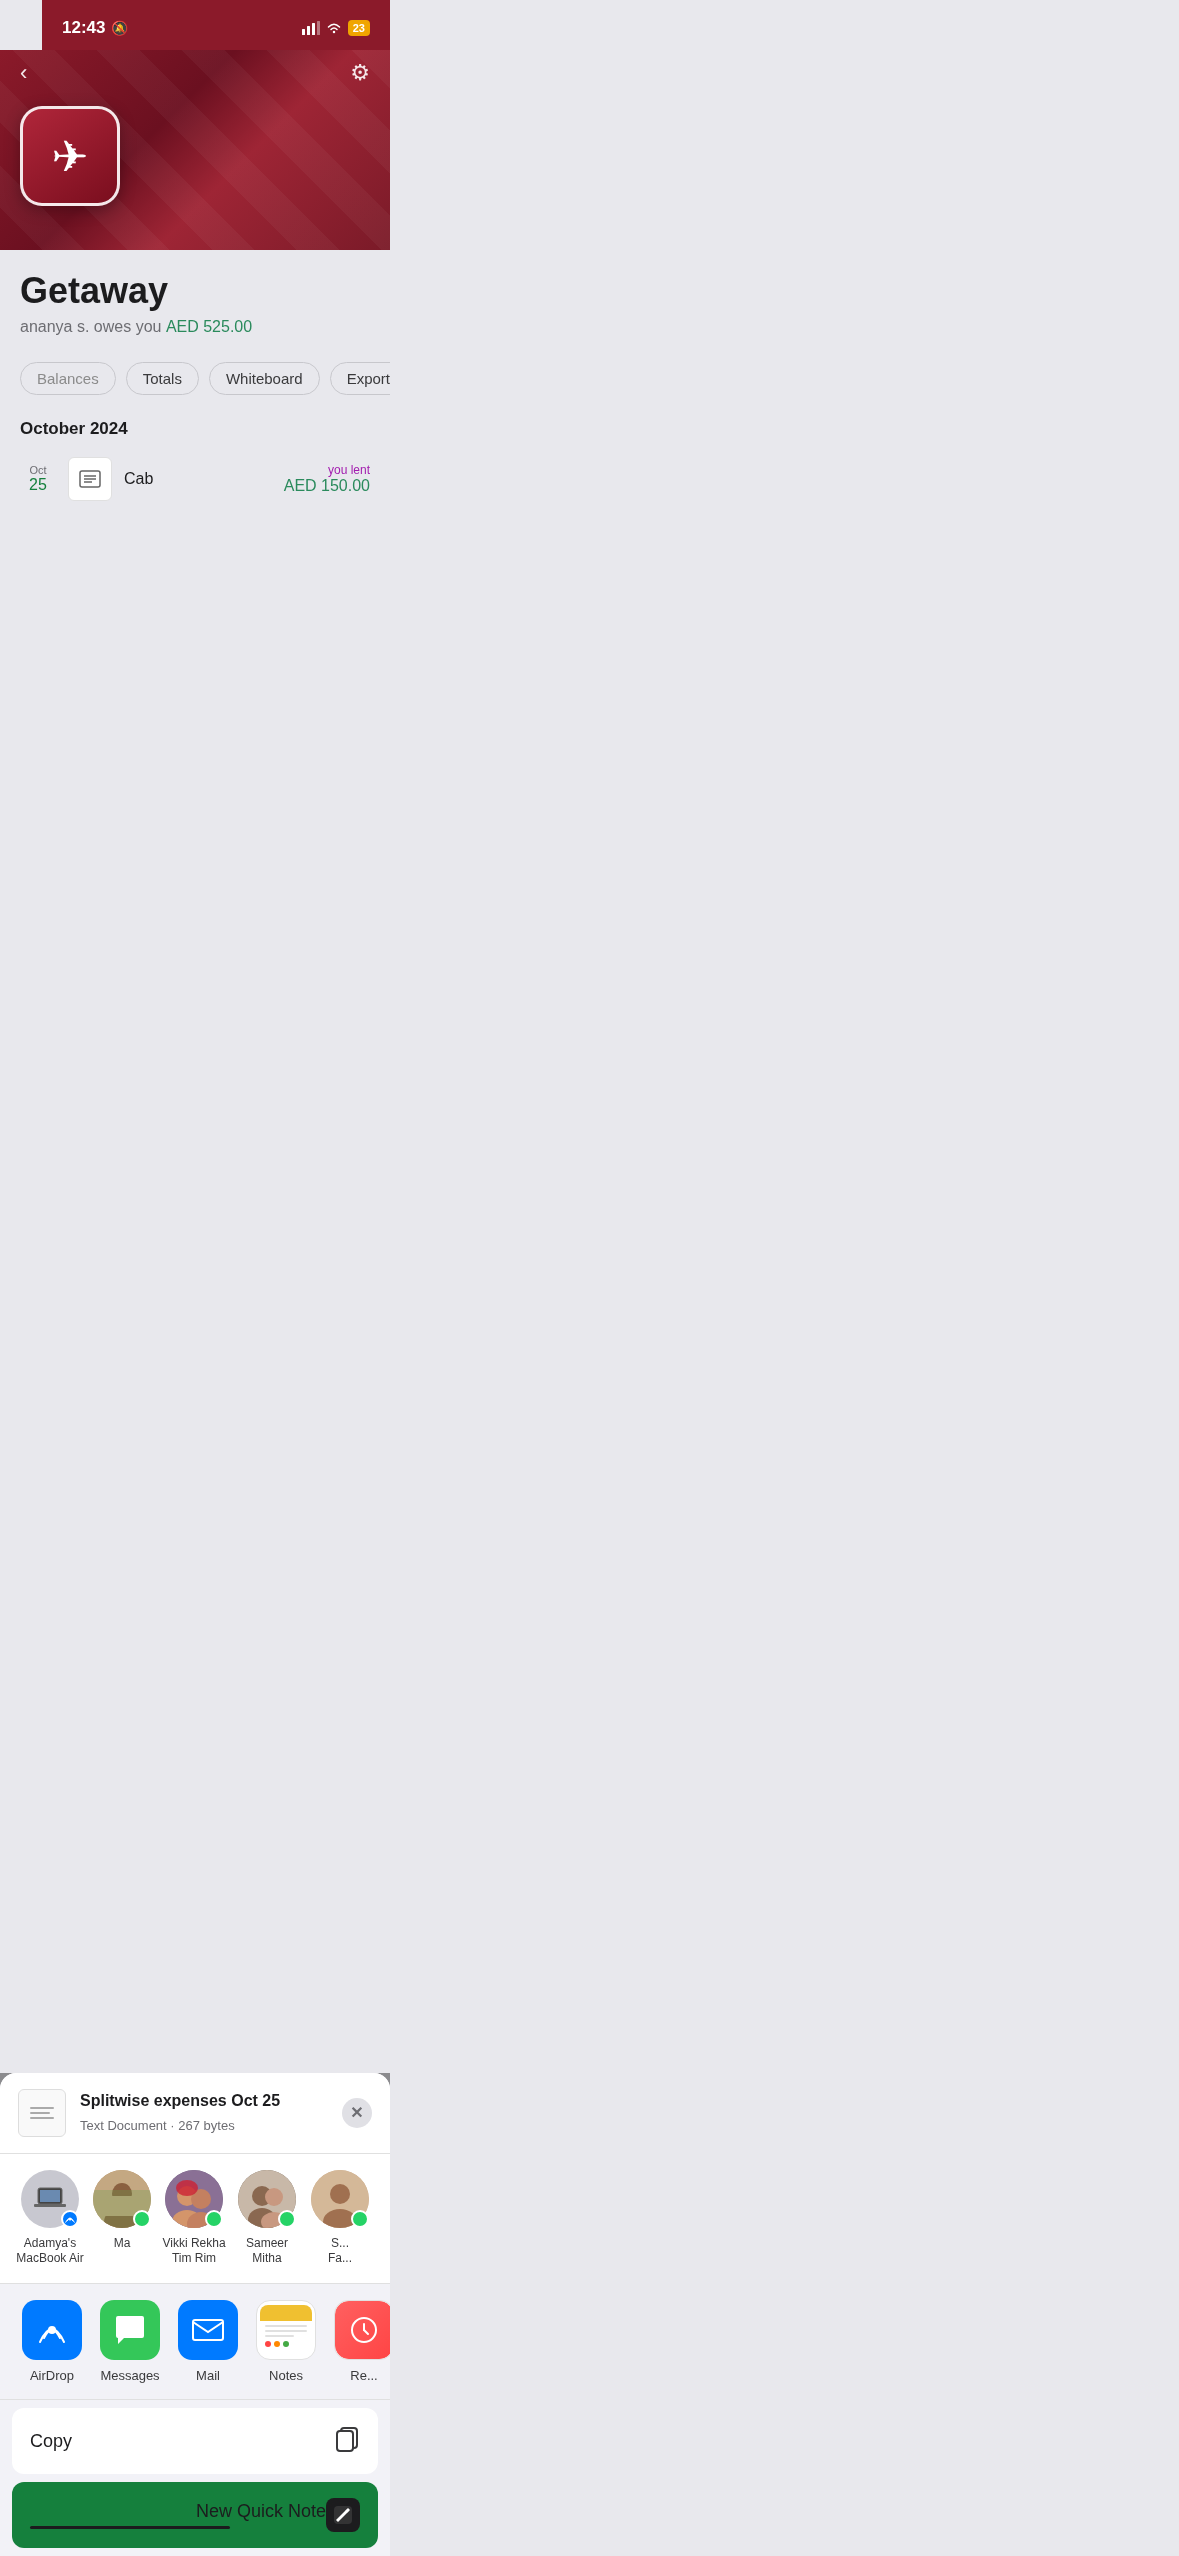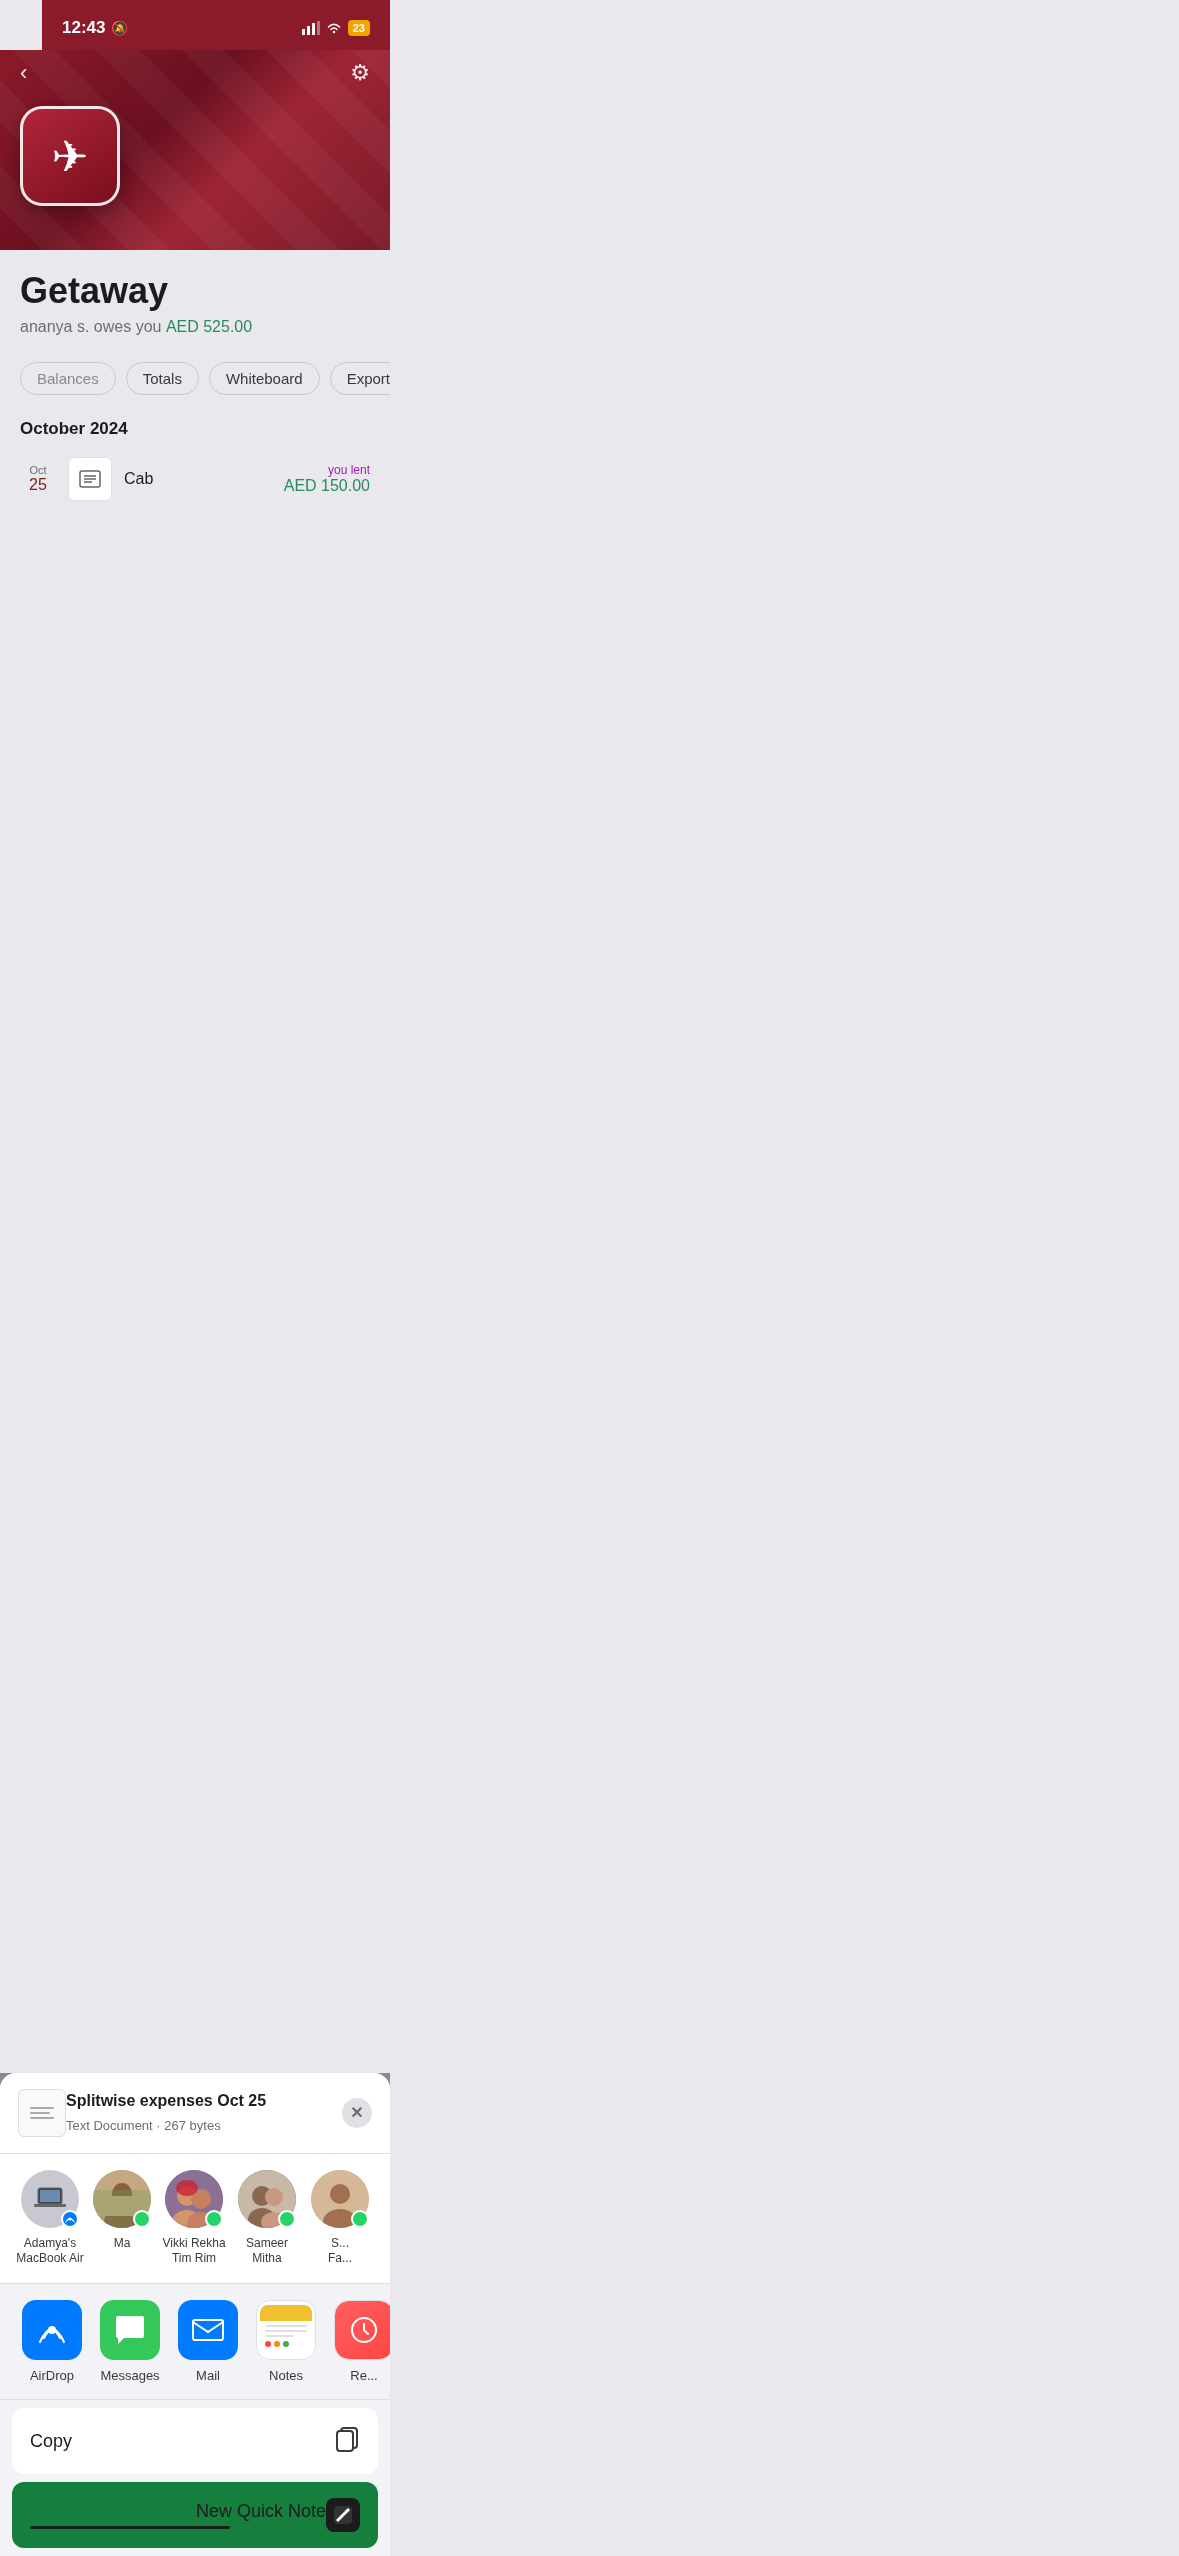--- a/index.html
+++ b/index.html
@@ -172,21 +172,21 @@
     .tx-date {
       text-align: center;
       min-width: 36px;
     }
     .tx-date-month {
       font-size: 11px;
       color: #6d6d72;
     }
     .tx-date-day {
       font-size: 16px;
-      color: #7f1d1d;
+      color: #15803d;
       font-weight: 500;
     }
     .tx-icon {
       width: 44px;
       height: 44px;
       background: white;
       border-radius: 6px;
       display: flex;
       align-items: center;
       justify-content: center;
@@ -225,20 +225,21 @@
       border-radius: 16px 16px 0 0;
       overflow: hidden;
     }
 
     
     .file-preview {
       background: white;
       display: flex;
       align-items: center;
       padding: 16px 18px;
+      gap: 14px;
       border-bottom: 1px solid #e0e0e0;
       position: relative;
     }
     .file-thumb {
       width: 48px;
       height: 48px;
       background: #f9f9f9;
       border: 1px solid #ddd;
       border-radius: 6px;
       display: flex;

